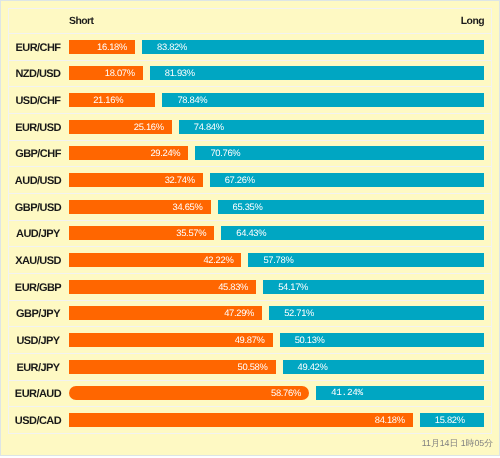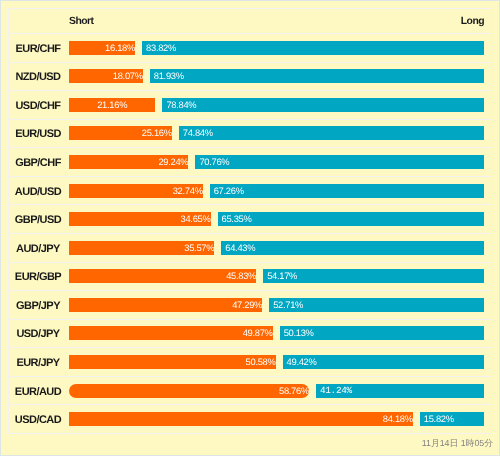--- a/index.html
+++ b/index.html
@@ -102,29 +102,29 @@
     white-space: nowrap;
     overflow: hidden;
     flex: 0 0 auto;
   }
   .bar > span {
     display: inline-block;
   }
   .bar-short {
     background: #ff6600;
     text-align: right;
-    padding-right: 0;
+    padding-right: 8px;
   }
   .bar-gap {
     flex: 0 0 7px;
   }
   .bar-long {
     background: #00a6c2;
     text-align: left;
-    padding-left: 4px;
+    padding-left: 15px;
   }
   #timestamp {
     position: absolute;
     right: 6px;
     top: 437px;
     font-size: 8.8px;
     color: #808080;
     text-align: right;
     white-space: nowrap;
   }
@@ -218,20 +218,30 @@
           <td class="cell-pair"><span class="pair-text">AUD/JPY</span></td>
           <td class="cell-bars">
             <div class="barwrap">
               <div class="bar bar-short" style="width: calc(35.57% - 2.4899px);"><span>35.57%</span></div>
               <div class="bar-gap"></div>
               <div class="bar bar-long" style="width: calc(64.43% - 4.5101px);"><span>64.43%</span></div>
             </div>
           </td>
         </tr>
         <tr>
+          <td class="cell-pair"><span class="pair-text">XAU/USD</span></td>
+          <td class="cell-bars">
+            <div class="barwrap">
+              <div class="bar bar-short" style="width: calc(42.22% - 2.9554px);"><span>42.22%</span></div>
+              <div class="bar-gap"></div>
+              <div class="bar bar-long" style="width: calc(57.78% - 4.0446px);"><span>57.78%</span></div>
+            </div>
+          </td>
+        </tr>
+        <tr>
           <td class="cell-pair"><span class="pair-text">EUR/GBP</span></td>
           <td class="cell-bars">
             <div class="barwrap">
               <div class="bar bar-short" style="width: calc(45.83% - 3.2081px);"><span>45.83%</span></div>
               <div class="bar-gap"></div>
               <div class="bar bar-long" style="width: calc(54.17% - 3.7919px);"><span>54.17%</span></div>
             </div>
           </td>
         </tr>
         <tr>

